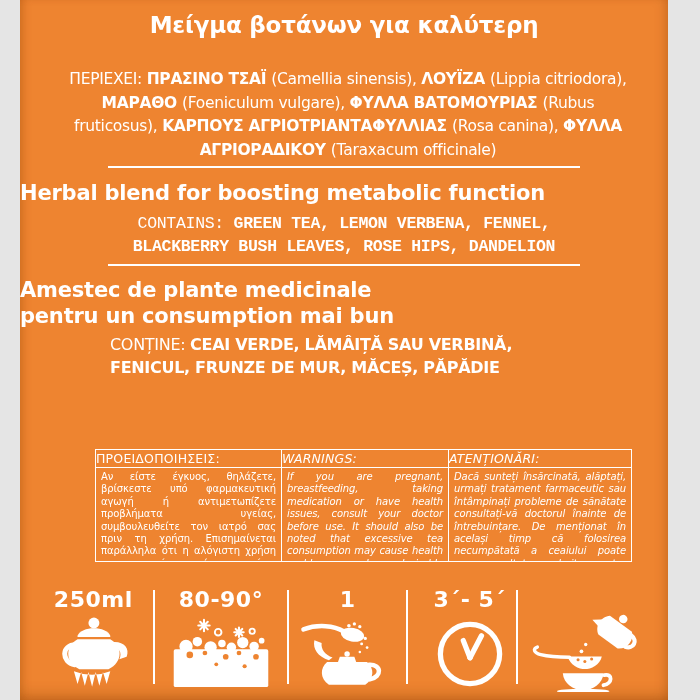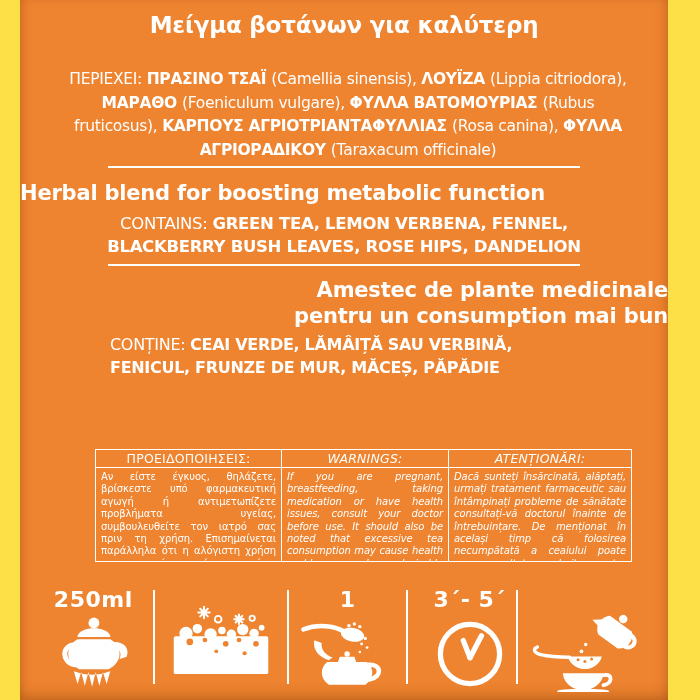--- a/index.html
+++ b/index.html
@@ -1,51 +1,51 @@
 <!DOCTYPE html>
 <html style="--orange: #EE8430;"><head>
 <meta charset="utf-8">
 <style>
   :root { --orange:#EE8430; }
   * { margin:0; padding:0; box-sizing:border-box; }
   html,body { background:#ffffff; }
   .stage {
     position:relative; width:700px; height:700px; overflow:hidden;
-    background:#fde047;
+    background:#e5e5e5;
     font-family:"DejaVu Sans","Liberation Sans",sans-serif;
   }
   .package {
     position:absolute; left:20px; top:0; width:648px; height:700px;
     background:var(--orange,#EE8430); color:#fff;
     box-shadow: inset 8px 0 10px -6px rgba(150,70,0,.35),
                 inset -8px 0 12px -6px rgba(120,55,0,.28),
                 inset 0 -12px 14px -7px rgba(120,55,0,.32);
   }
   .gr-title { position:absolute; top:12px; left:0; right:0; text-align:center;
     font-size:23px; font-weight:bold; line-height:27px; letter-spacing:-.2px; }
   .gr-ingredients { position:absolute; top:68px; left:48px; right:40px;
     text-align:center; font-size:15.5px; line-height:23.5px; letter-spacing:-.3px; }
   .seg-bold { font-weight:bold; }
   .rule { position:absolute; left:50%; transform:translateX(-50%);
     width:472px; height:2px; background:#fff; }
   .rule1 { top:166px; } .rule2 { top:264px; }
   .en-title { position:absolute; top:181px; left:0; right:0; text-align:left;
     font-size:21px; font-weight:bold; letter-spacing:-.2px; }
   .en-contains { position:absolute; top:212px; left:80px; right:80px;
-    text-align:center; font-size:16.5px; line-height:23px; letter-spacing:-.3px; }
-  .ro-title { position:absolute; top:277px; left:0; right:0; text-align:right;
+    text-align:center; font-size:16.5px; line-height:23px; letter-spacing:-.3px;font-family:Liberation Mono, monospace; }
+  .ro-title { position:absolute; top:277px; left:0; right:0; text-align:left;
     font-size:21px; font-weight:bold; line-height:26px; letter-spacing:-.2px; }
   .ro-contains { position:absolute; top:333px; left:90px; right:90px;
     text-align:left; font-size:16px; line-height:23px; letter-spacing:-.3px; }
   .warnings { position:absolute; top:449px; left:75px; width:537px; height:113px;
     display:flex; border:1.5px solid #fff; }
   .wcol { overflow:hidden; }
   .wcol + .wcol { border-left:1.5px solid #fff; }
   .wcol-1 { width:185px; } .wcol-2 { width:167px;font-style:italic; } .wcol-3 { flex:1;font-style:italic; }
-  .whead { height:18px; line-height:18px; text-align:center; font-size:12.5px;
+  .whead { height:18px; line-height:18px; text-align:left; font-size:12.5px;
     border-bottom:1.5px solid #fff; letter-spacing:.2px; }
   .wbody { font-size:10px; line-height:12.4px; text-align:justify;
     padding:3px 5px; letter-spacing:-.1px; }
   .brew { position:absolute; top:585px; left:14px; right:18px; height:108px;
     display:flex; align-items:stretch; }
   .bcell { display:flex; flex-direction:column; align-items:center;justify-content:center; }
   .b1{flex:1.17;} .b2{flex:1.31;} .b3{flex:1.15;} .b4{flex:0.92;margin-left:15px;} .b5{flex:1.30;}
   .blabel { height:26px; line-height:26px; font-size:22px; font-weight:bold;
     letter-spacing:.5px; }
   .bicon { margin-top:1px; height:78px; width:auto; fill:#fff; }
@@ -105,20 +105,21 @@
           <path d="M38 25 H74 C88 33 88 50 72 58 H40 C24 50 24 33 38 25 Z"></path>
           <path d="M76 28 C88 26.5 96 34 92 44 L84 47 C88 38 82 33 75 34 Z"></path>
           <path class="ln" d="M36 31 C20 31 20 50 35 53" stroke-width="5.5"></path>
           <path d="M34 60 L38 74 L42 61 L46 76 L50 61 L54 77 L58 61 L62 76 L66 61 L70 74 L74 60 Q54 68 34 60 Z"></path>
         </svg>
       </div>
 
       <div class="bdiv"></div>
 
       <div class="bcell b2">
+        <div class="blabel">80-90°</div>
         <svg class="bicon" viewBox="0 0 110 80" width="104" height="78" aria-hidden="true">
           <g class="ln" stroke-width="2.2">
             <path d="M37 5 V17 M31 11 H43 M33 7 L41 15 M41 7 L33 15"></path>
             <path d="M74 13 V23 M69 18 H79 M70.5 14.5 L77.5 21.5 M77.5 14.5 L70.5 21.5"></path>
           </g>
           <rect x="5" y="36" width="100" height="40" rx="2"></rect>
           <circle cx="18" cy="33" r="7"></circle>
             <circle cx="30" cy="28" r="5"></circle>
           <circle cx="44" cy="34" r="6.5"></circle>
             <circle cx="56" cy="30" r="4"></circle>

